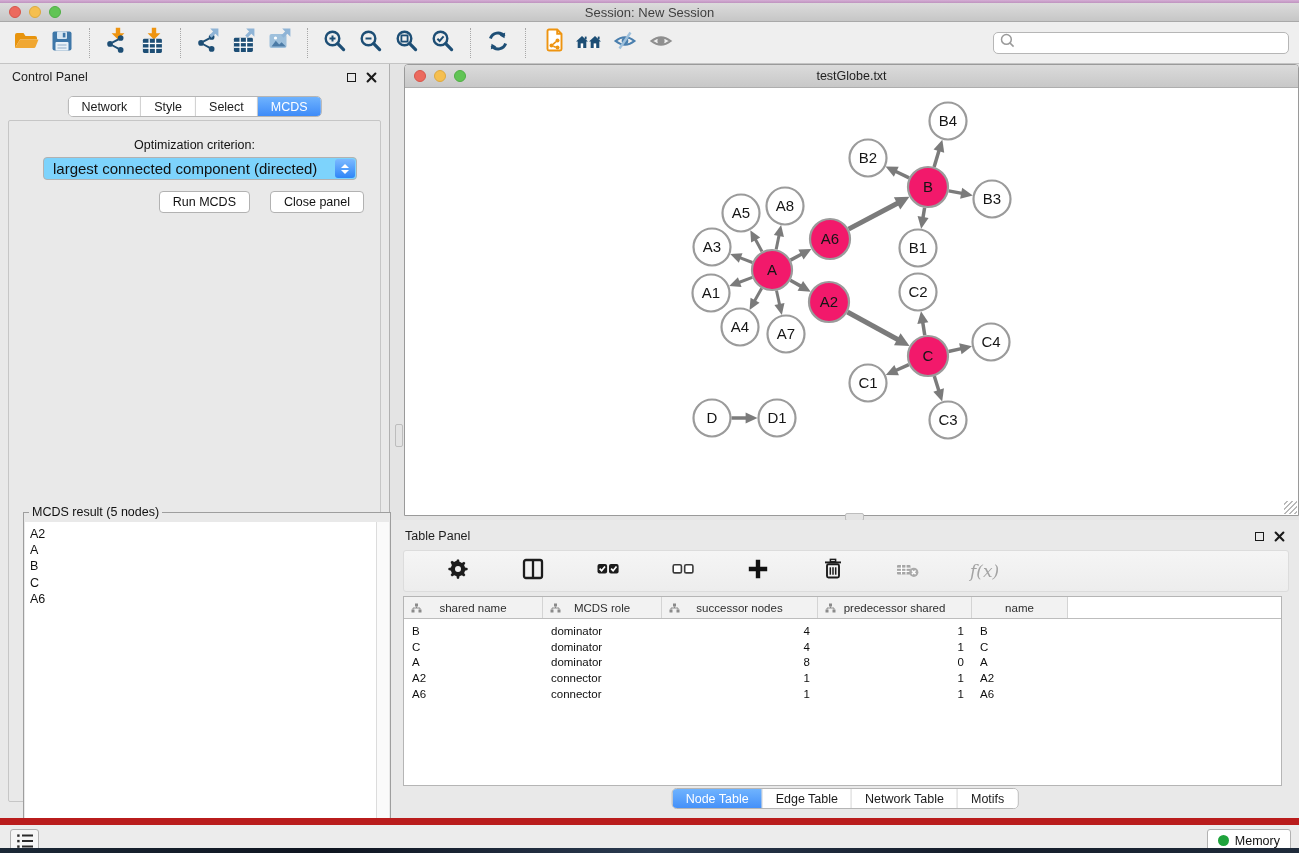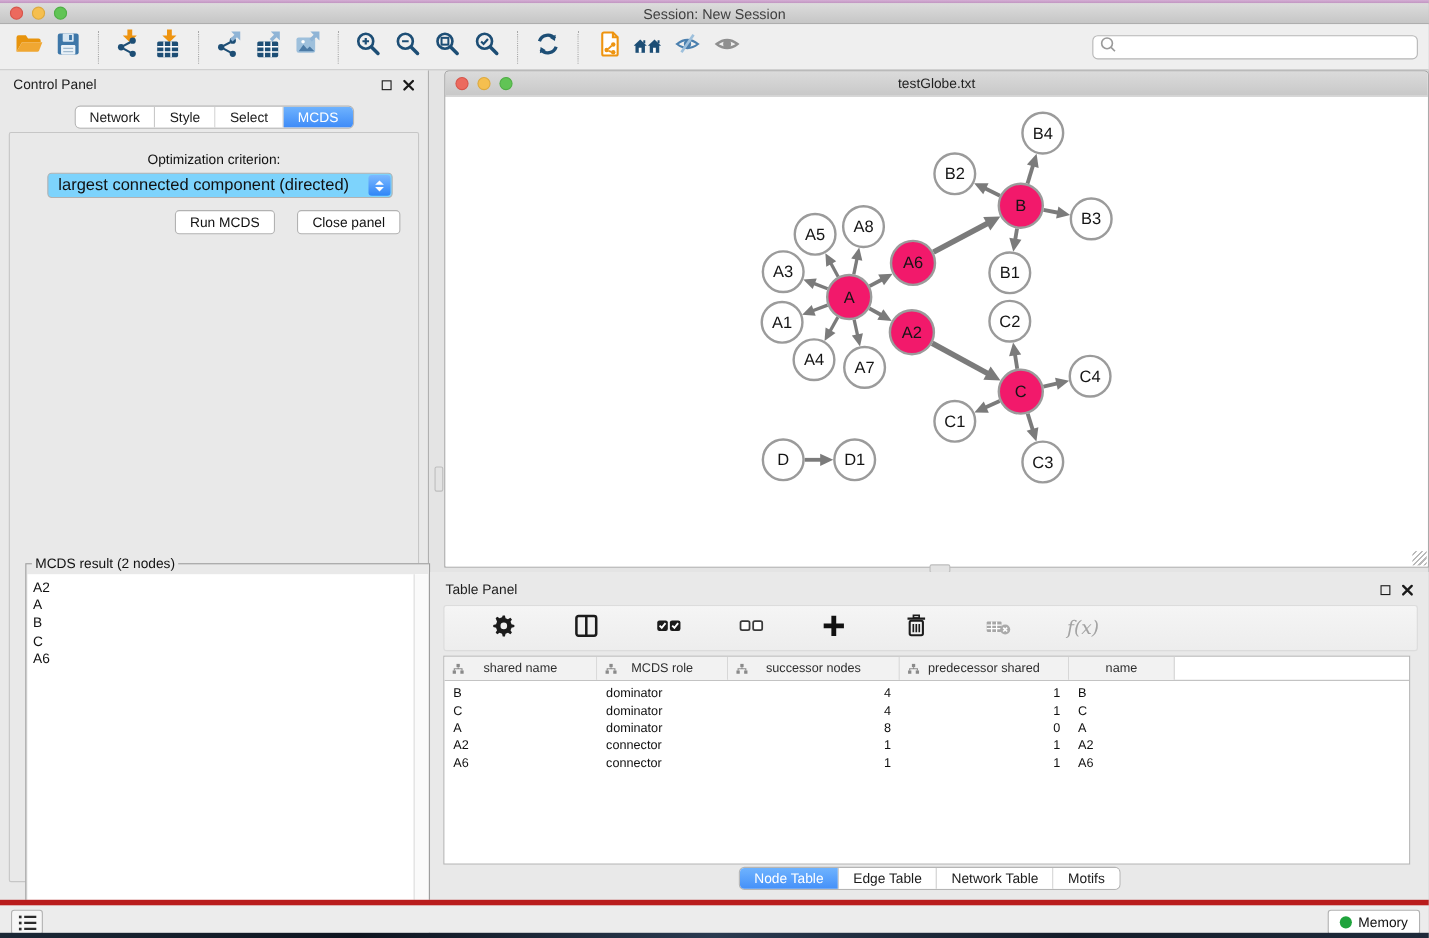--- a/index.html
+++ b/index.html
@@ -106,21 +106,21 @@
   .th .tree-ic { position:absolute; left:7px; top:6px; }
   .th.filler { background:transparent; border-right:none; flex:1; }
   .tbody { padding-top:4px; }
   .tr { display:flex; height:15.8px; align-items:center; }
   .td { font-size:11.5px; color:#0f0f0f; padding:0 8px; white-space:nowrap; overflow:hidden; }
   .td.right { text-align:right; }
   .tp-tabs { position:absolute; top:268px; left:50%; transform:translateX(-50%); }
   .tp-tabs .seg { height:22px; line-height:21px; }
   
   .statusbar { position:absolute; left:0; top:818px; width:100%; height:30px;
-    background:#ececec; border-top:5px solid #b91c1c; }
+    background:#ececec; border-top:7px solid #b91c1c; }
   .sb-btn { position:absolute; top:4px; height:23px; background:#f6f6f6;
     border:1px solid #b2b2b2; border-radius:3px; display:flex; align-items:center; justify-content:center; }
   .sb-list { left:10px; width:29px; }
   .sb-memory { right:8px; padding:0 10px; gap:6px; font-size:12.5px; color:#111; background:#fff; }
   .mem-dot { width:11px; height:11px; border-radius:50%; }
   .desktop-bottom { position:absolute; left:0; top:848px; width:100%; height:5px;
     background:linear-gradient(90deg,#1b2836,#0e141f 25%,#2a3a50 50%,#141c29 75%,#1f2b3b); }
 </style>
 </head>
 <body>
@@ -344,21 +344,21 @@
         <span class="stepper">
             <i class="up"></i>
             <i class="down"></i>
           </span>
       </div>
       <div class="cp-buttons">
         <button class="mac-btn">Run MCDS</button>
         <button class="mac-btn">Close panel</button>
       </div>
       <div class="result-group">
-        <legend>MCDS result (2 nodes)</legend>
+        <legend>MCDS result (5 nodes)</legend>
         <div class="result-list">
           <div class="result-items" id="result-items">
               <div>A2</div>
               <div>A</div>
               <div>B</div>
               <div>C</div>
               <div>A6</div>
             </div>
           <div class="result-scroll"></div>
         </div>

